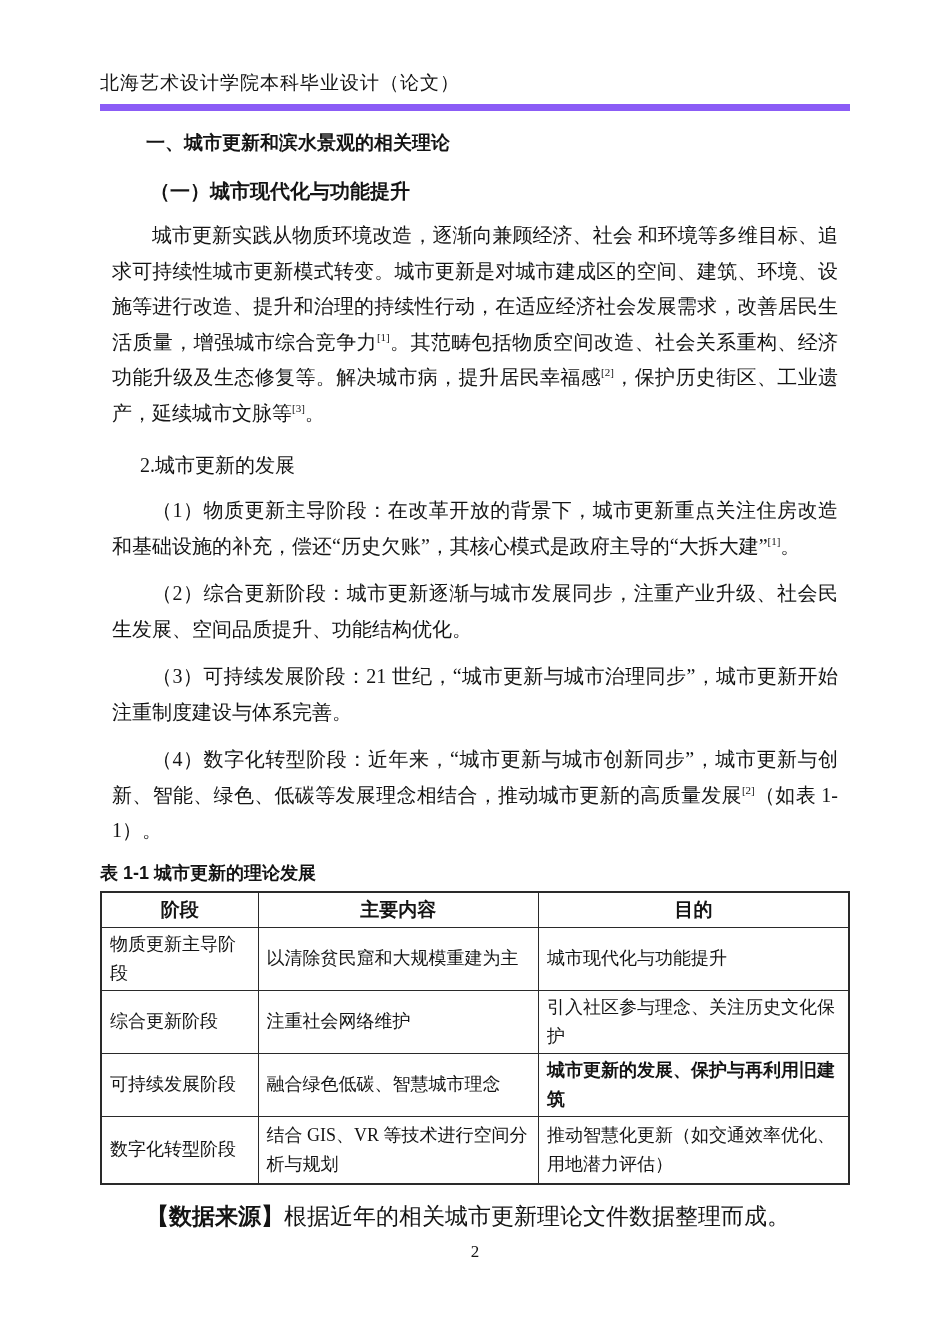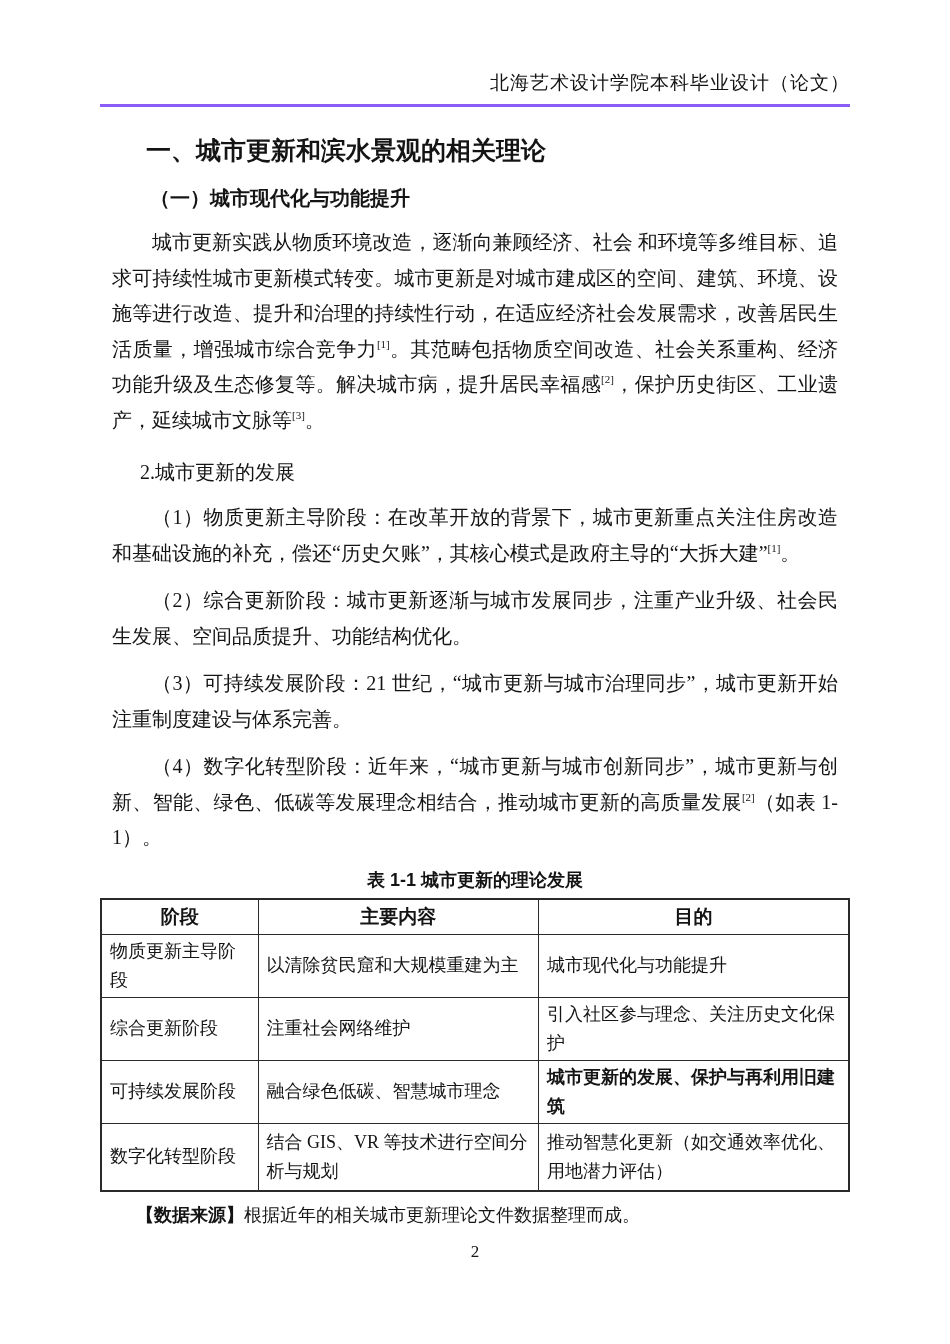--- a/index.html
+++ b/index.html
@@ -8,33 +8,33 @@
     width:950px;height:1344px;
     margin:0 auto;
     background:#ffffff;
     box-sizing:border-box;
     padding:70px 100px 0 100px;
     font-family:"Liberation Serif","DejaVu Serif",serif;
     color:#141414;
     overflow:hidden;
   }
   .doc-header{
-    text-align:right;
+    text-align:left;
     font-size:19px;
     line-height:26px;
     letter-spacing:1px;
     padding-bottom:8px;
-    border-bottom:3px solid #8b5cf6;
+    border-bottom:7px solid #8b5cf6;
   }
   .h1{
     font-family:"Liberation Sans","DejaVu Sans",sans-serif;
     font-weight:bold;
-    font-size:25px;
+    font-size:19px;
     line-height:30px;
-    margin:28px 0 0 46px;
+    margin:17px 0 0 46px;
   }
   .h2{
     font-family:"Liberation Sans","DejaVu Sans",sans-serif;
     font-weight:bold;
     font-size:20px;
     line-height:30px;
     margin:18px 0 0 50px;
   }
   .sec-head{
     font-size:20px;
@@ -55,21 +55,21 @@
     font-size:11px;
     line-height:0;
     vertical-align:super;
     letter-spacing:0;
   }
   .tbl-caption{
     font-family:"Liberation Sans","DejaVu Sans",sans-serif;
     font-weight:bold;
     font-size:18px;
     line-height:24px;
-    text-align:center;
+    text-align:left;
     margin-top:2px;
   }
   table.data-table{
     width:100%;
     border-collapse:collapse;
     margin-top:6px;
     border:2px solid #2a2a2a;
   }
   table.data-table th, table.data-table td{
     border:1px solid #2a2a2a;
@@ -86,23 +86,23 @@
     height:30px;
   }
   col.c1{width:21%;}
   col.c2{width:37.5%;}
   col.c3{width:41.5%;}
   tr.r1 td,tr.r2 td,tr.r3 td{height:33px;}
   tr.r4 td{height:62px;}
   td.stage{padding-left:6px;padding-right:4px;}
   .bold-cell{font-weight:bold;}
   .source-note{
-    font-size:18px;
+    font-size:23px;
     line-height:24px;
-    margin-top:11px;
+    margin-top:20px;
     text-indent:2em;
   }
   .source-note .label{font-weight:bold;}
   .page-number{
     position:absolute;
     left:0;right:0;
     bottom:82px;
     text-align:center;
     font-size:17px;
   }

